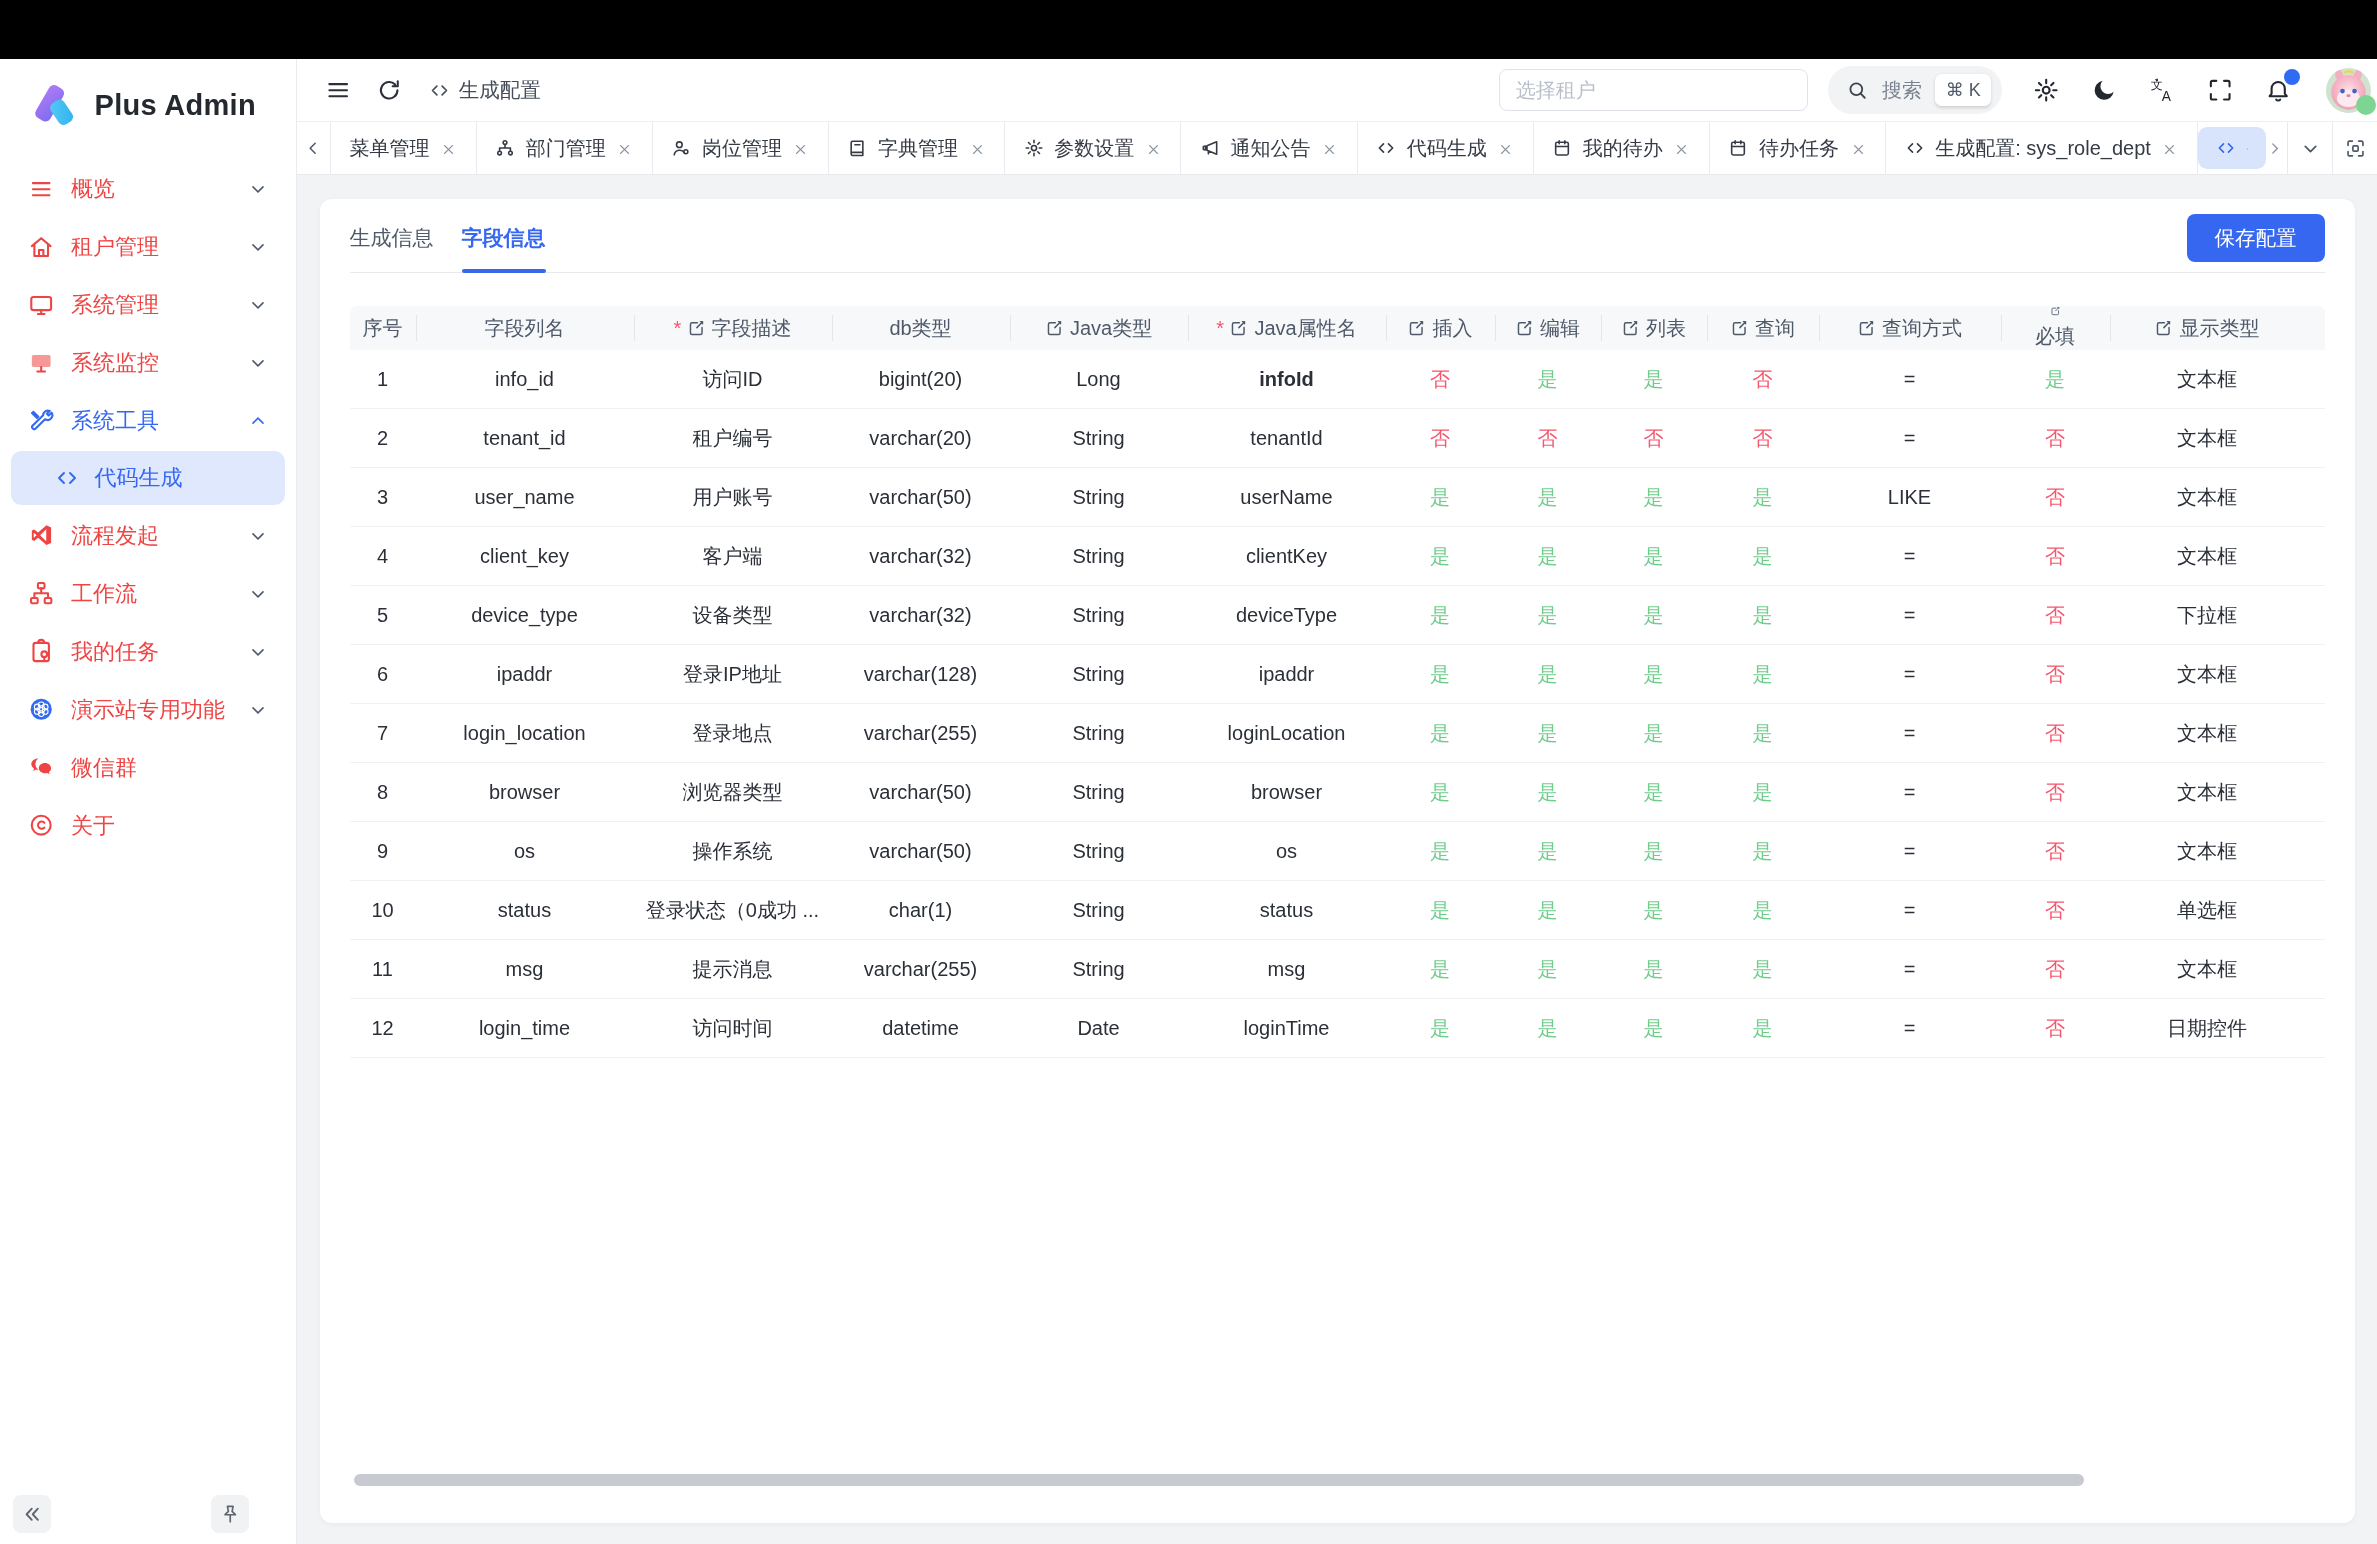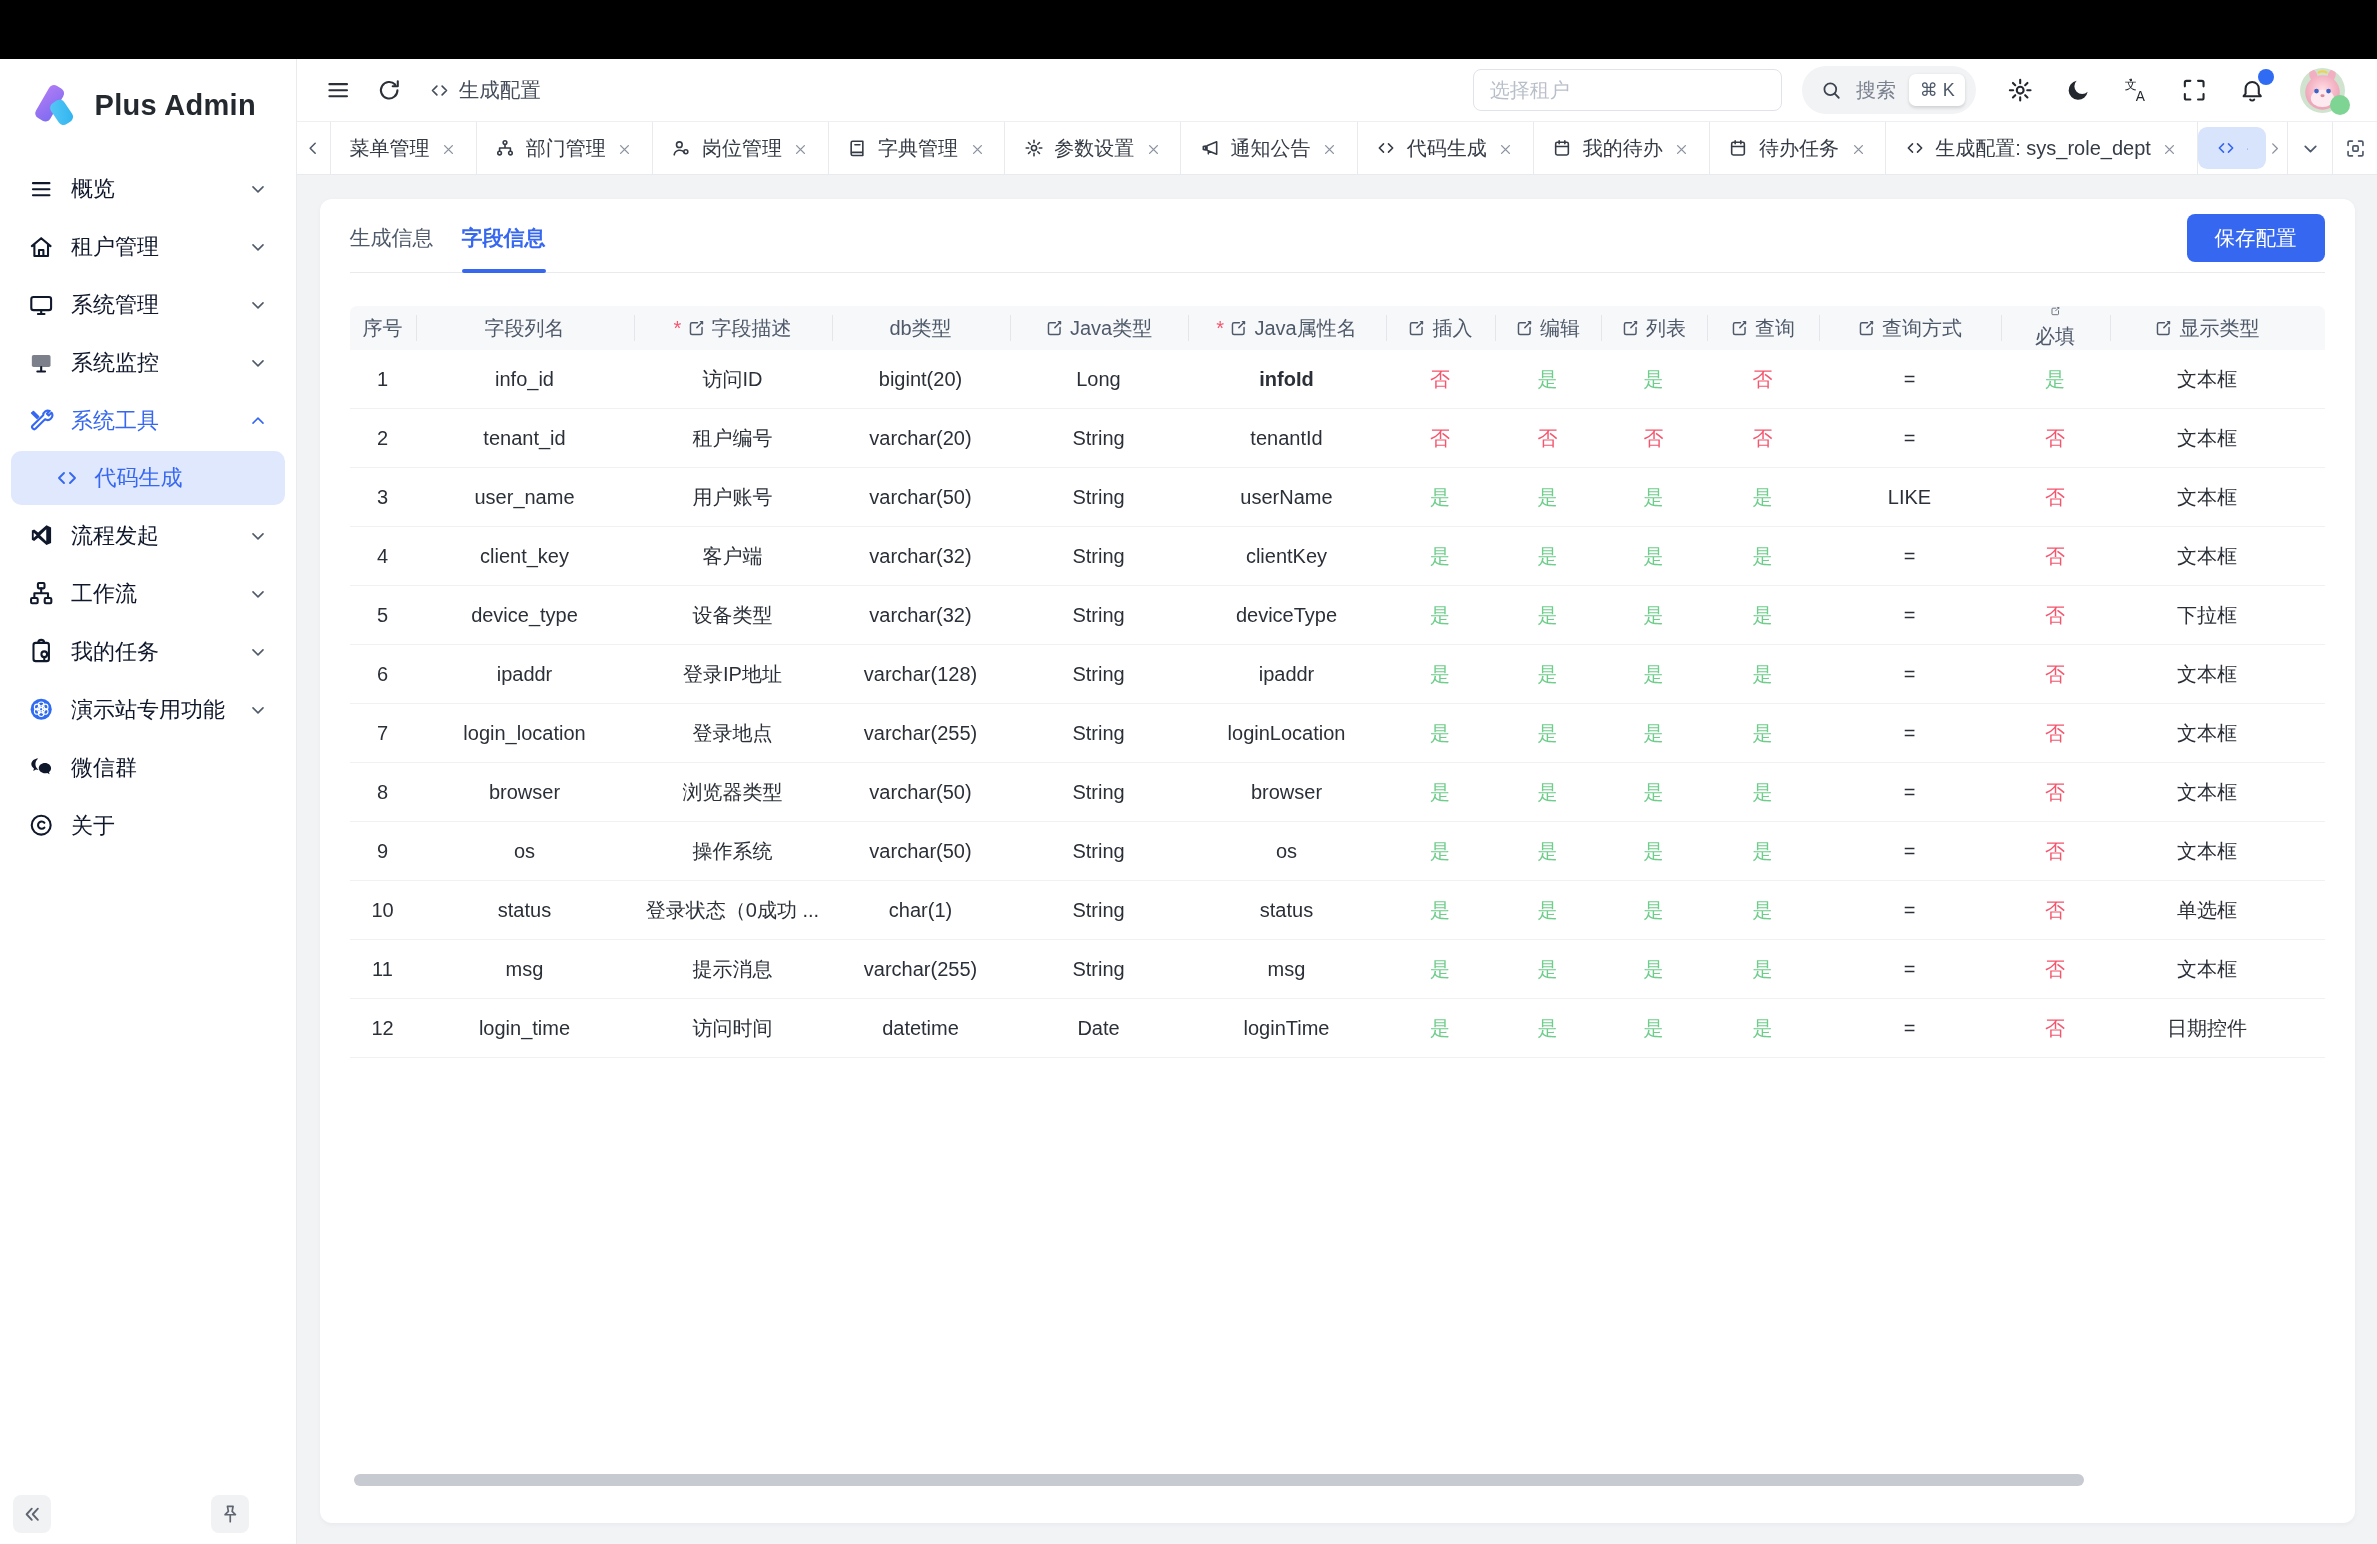--- a/index.html
+++ b/index.html
@@ -11,36 +11,36 @@
   }
   .titlebar{height:59px;background:#000;}
   .app-body{display:flex;height:1485px;background:#f2f3f5;}
 
   
   .sidebar{width:296px;min-width:296px;background:#fff;border-right:1.3px solid #e9ebef;position:relative;}
   .logo-row{display:flex;align-items:center;gap:14.5px;padding:20px 0 12px 28px;}
   .logo-mark{width:52px;height:52px;}
   .logo-text{font-size:29px;font-weight:700;color:#24292f;letter-spacing:0.3px;}
   .nav{padding:17px 10.6px 0 10.6px;}
-  .nav-item{height:58px;display:flex;align-items:center;padding:0 17px;border-radius:10.6px;color:#0f172a;font-size:22px;cursor:pointer;}
+  .nav-item{height:58px;display:flex;align-items:center;padding:0 17px;border-radius:10.6px;color:#ef4444;font-size:22px;cursor:pointer;}
   .nav-item .mico{width:26.4px;height:26.4px;margin-right:17px;flex:0 0 auto;}
   .nav-item .chev{margin-left:auto;width:20px;height:20px;color:#4e5969;}
   .nav-item.blue{color:#3667f0;}
   .nav-item.blue .chev{color:#3667f0;}
   .nav-sub{padding:1.3px 0;}
   .nav-sub-item{height:54px;display:flex;align-items:center;background:#dfe8fd;border-radius:10.6px;color:#3667f0;font-size:22px;padding-left:44px;cursor:pointer;}
   .nav-sub-item .mico{width:24px;height:24px;margin-right:16px;}
   .side-btn{position:absolute;bottom:10.6px;width:38px;height:38px;border-radius:8px;background:#f1f2f4;color:#5f6670;display:flex;align-items:center;justify-content:center;cursor:pointer;}
   .side-btn svg{width:22.5px;height:22.5px;}
   .side-btn.collapse{left:13.2px;}
   .side-btn.pin{left:211px;}
 
   
   .main{flex:1;display:flex;flex-direction:column;min-width:0;}
-  .topbar{height:62px;background:#fff;display:flex;align-items:center;padding:0 32px 0 24px;border-bottom:1.3px solid #edeff2;}
+  .topbar{height:62px;background:#fff;display:flex;align-items:center;padding:0 6px 0 24px;border-bottom:1.3px solid #edeff2;}
   .tb-btn{width:34px;height:34px;display:flex;align-items:center;justify-content:center;color:#2a2f38;cursor:pointer;}
   .tb-btn svg{width:26.4px;height:26.4px;}
   .tb-btn + .tb-btn{margin-left:17px;}
   .crumb{display:flex;align-items:center;gap:9.2px;margin-left:22.5px;color:#444c59;font-size:20.5px;}
   .crumb svg{width:21px;height:21px;}
   .tenant-input{margin-left:auto;width:309px;height:42px;border:1.3px solid #e0e3e9;border-radius:8px;background:#fff;
     font-size:20px;color:#3a4150;padding:0 16px;box-sizing:border-box;outline:none;}
   .tenant-input::placeholder{color:#b9bfc9;}
   .search-pill{margin-left:20px;height:48px;background:#f2f3f5;border-radius:26.4px;display:flex;align-items:center;gap:13.2px;padding:0 10.6px 0 18.5px;cursor:pointer;}
   .search-pill svg{width:22.5px;height:22.5px;color:#3c434e;}

